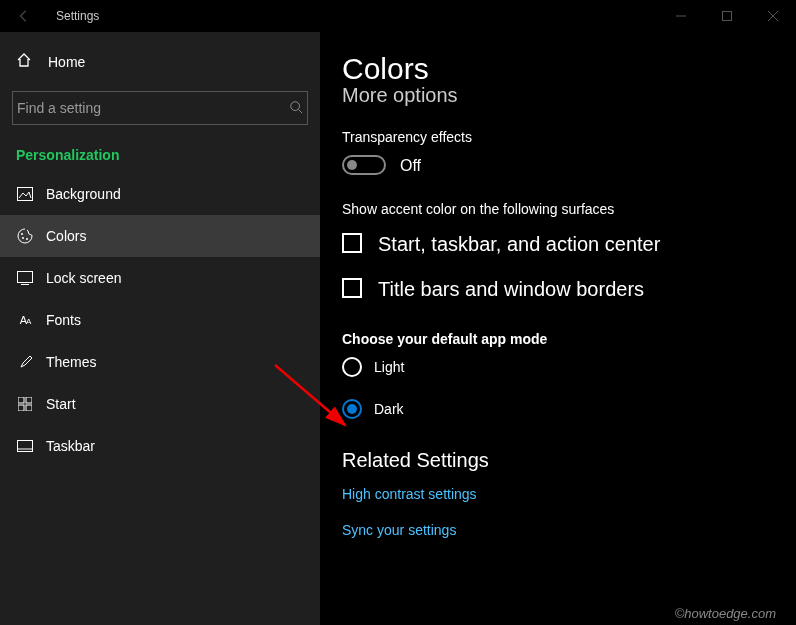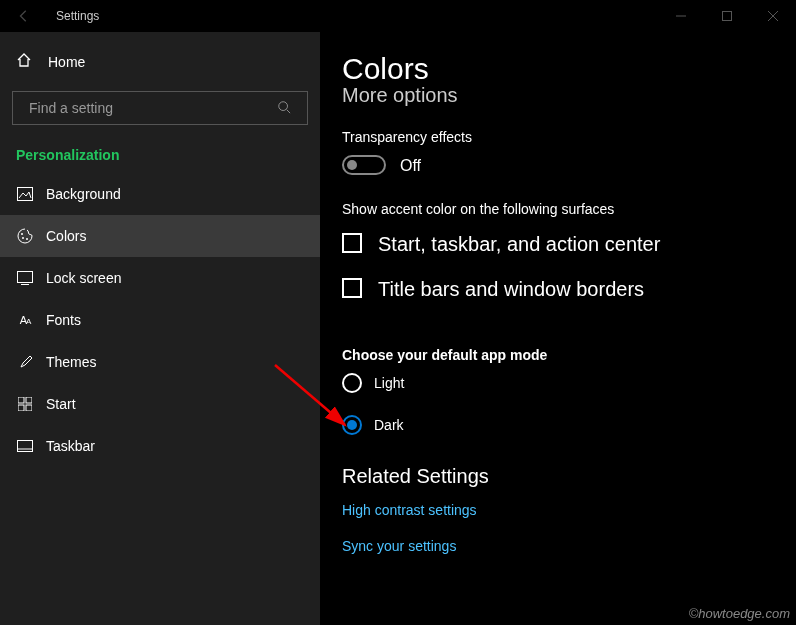--- a/index.html
+++ b/index.html
@@ -6,21 +6,21 @@
 body { background: #000; width: 796px; height: 625px; overflow: hidden; position: relative; }
 
 .titlebar { height: 32px; display: flex; align-items: center; padding-left: 12px; color: #fff; font-size: 12px; }
 .titlebar .back { width: 24px; display:flex; align-items:center; justify-content:center; color:#444; }
 .titlebar .title { margin-left: 20px; color: #ccc; }
 .win-controls { position: absolute; right: 0; top: 0; display: flex; }
 .win-controls div { width: 46px; height: 32px; display: flex; align-items: center; justify-content: center; color: #555; }
 
 .sidebar { position: absolute; left: 0; top: 32px; width: 320px; height: 593px; background: #1f1f1f; }
 .sidebar .home { display: flex; align-items: center; padding: 12px 16px; color: #fff; font-size: 14px; gap: 16px; margin-top: 8px; }
-.sidebar .search { margin: 8px 12px; height: 34px; border: 1px solid #555; display: flex; align-items: center; padding: 0 16px; color: #999; font-size: 14px; justify-content: space-between; }
+.sidebar .search { margin: 8px 12px; height: 34px; border: 1px solid #555; display: flex; align-items: center; padding: 0 4px; color: #999; font-size: 14px; justify-content: space-between; }
 .sidebar .search span.icon { color: #999; }
 .section-title { color: #22c55e; font-size: 14px; font-weight: 600; padding: 14px 16px 10px; }
 .nav-item { display: flex; align-items: center; gap: 12px; padding: 13px 16px; color: #fff; font-size: 14px; }
 .nav-item.active { background: #3a3a3a; }
 .nav-item .icon { width: 18px; display: flex; align-items: center; justify-content: center; }
 
 .content { position: absolute; left: 320px; top: 32px; width: 476px; height: 593px; background: #000; padding: 20px 22px; color: #fff; overflow: hidden; }
 .page-title { font-size: 30px; font-weight: 300; margin-bottom: 0; }
 .subheading { font-size: 20px; font-weight: 300; color: #ccc; margin-top: -2px; margin-bottom: 22px; }
 .label { font-size: 14px; color: #fff; margin-bottom: 10px; }
@@ -28,21 +28,21 @@
 .toggle { width: 44px; height: 20px; border: 2px solid #888; border-radius: 20px; position: relative; }
 .toggle .knob { width: 10px; height: 10px; background: #888; border-radius: 50%; position: absolute; left: 3px; top: 3px; }
 .checkbox-row { display: flex; gap: 16px; margin-bottom: 22px; font-size: 20px; }
 .checkbox { width: 20px; height: 20px; border: 2px solid #fff; }
 .radio-row { display: flex; align-items: center; gap: 12px; margin-bottom: 22px; font-size: 14px; }
 .radio { width: 20px; height: 20px; border: 2px solid #fff; border-radius: 50%; display: flex; align-items: center; justify-content: center; }
 .radio.selected { border-color: #0078d4; }
 .radio.selected .dot { width: 10px; height: 10px; background: #0078d4; border-radius: 50%; }
 .related-title { font-size: 20px; font-weight: 400; margin-top: 30px; margin-bottom: 14px; }
 .link { color: #4cc2ff; font-size: 14px; margin-bottom: 20px; display: block; }
-.watermark { position: absolute; right: 6px; bottom: 4px; color: #888; font-size: 13px; font-style: italic; }
+.watermark { position: absolute; right: 20px; bottom: 4px; color: #888; font-size: 13px; font-style: italic; }
 
 
 .arrow { position: absolute; left: 270px; top: 360px; pointer-events: none; }
 </style>
 </head>
 <body>
 
 <div class="titlebar">
   <span class="back">
     <svg width="14" height="14" viewBox="0 0 16 16">
@@ -165,21 +165,21 @@
         <div class="knob"></div>
       </div>
     <span>Off</span>
   </div>
 
   <div class="label" style="margin-bottom:16px;">Show accent color on the following surfaces</div>
   <div class="checkbox-row">
     <div class="checkbox"></div>
     <span>Start, taskbar, and action center</span>
   </div>
-  <div class="checkbox-row" style="margin-bottom:46px;">
+  <div class="checkbox-row" style="margin-bottom:30px;">
     <div class="checkbox"></div>
     <span>Title bars and window borders</span>
   </div>
 
   <div class="label" style="font-weight:bold;">Choose your default app mode</div>
   <div class="radio-row">
     <div class="radio"></div>
     <span>Light</span>
   </div>
   <div class="radio-row">

